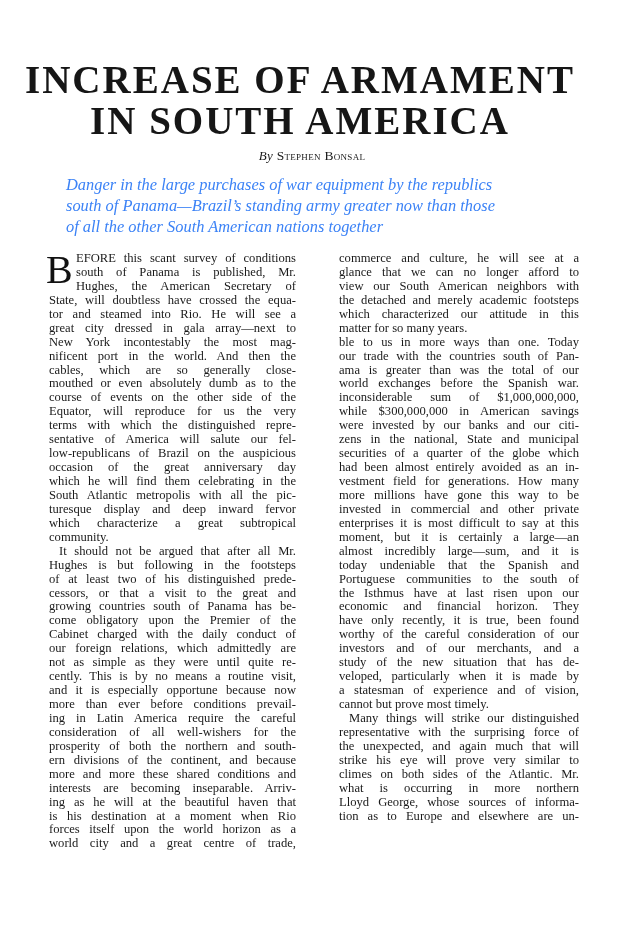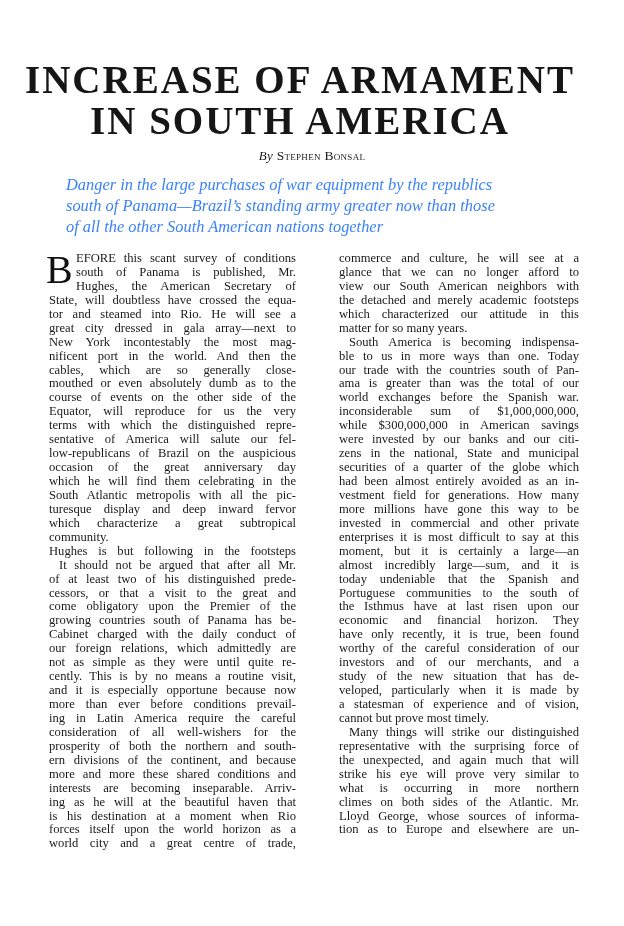--- a/index.html
+++ b/index.html
@@ -119,26 +119,26 @@
     <span class="line">Equator, will reproduce for us the very</span>
     <span class="line">terms with which the distinguished repre-</span>
     <span class="line">sentative of America will salute our fel-</span>
     <span class="line">low-republicans of Brazil on the auspicious</span>
     <span class="line">occasion of the great anniversary day</span>
     <span class="line">which he will find them celebrating in the</span>
     <span class="line">South Atlantic metropolis with all the pic-</span>
     <span class="line">turesque display and deep inward fervor</span>
     <span class="line">which characterize a great subtropical</span>
     <span class="line last">community.</span>
+    <span class="line indent">It should not be argued that after all Mr.</span>
     <span class="line">Hughes is but following in the footsteps</span>
-    <span class="line indent">It should not be argued that after all Mr.</span>
     <span class="line">of at least two of his distinguished prede-</span>
     <span class="line">cessors, or that a visit to the great and</span>
+    <span class="line">growing countries south of Panama has be-</span>
     <span class="line">come obligatory upon the Premier of the</span>
-    <span class="line">growing countries south of Panama has be-</span>
     <span class="line">Cabinet charged with the daily conduct of</span>
     <span class="line">our foreign relations, which admittedly are</span>
     <span class="line">not as simple as they were until quite re-</span>
     <span class="line">cently.  This is by no means a routine visit,</span>
     <span class="line">and it is especially opportune because now</span>
     <span class="line">more than ever before conditions prevail-</span>
     <span class="line">ing in Latin America require the careful</span>
     <span class="line">consideration of all well-wishers for the</span>
     <span class="line">prosperity of both the northern and south-</span>
     <span class="line">ern divisions of the continent, and because</span>
@@ -150,21 +150,20 @@
     <span class="line">world city and a great centre of trade,</span>
   </div>
 
 <div class="col col-right" id="col-right">
     <span class="line">commerce and culture, he will see at a</span>
     <span class="line">glance that we can no longer afford to</span>
     <span class="line">view our South American neighbors with</span>
     <span class="line">the detached and merely academic footsteps</span>
     <span class="line">which characterized our attitude in this</span>
     <span class="line last">matter for so many years.</span>
-    <span class="line indent">South America is becoming indispensa-</span>
     <span class="line">ble to us in more ways than one.  Today</span>
     <span class="line">our trade with the countries south of Pan-</span>
     <span class="line">ama is greater than was the total of our</span>
     <span class="line">world exchanges before the Spanish war.</span>
     <span class="line">inconsiderable sum of $1,000,000,000,</span>
     <span class="line">while $300,000,000 in American savings</span>
     <span class="line">were invested by our banks and our citi-</span>
     <span class="line">zens in the national, State and municipal</span>
     <span class="line">securities of a quarter of the globe which</span>
     <span class="line">had been almost entirely avoided as an in-</span>
@@ -182,17 +181,17 @@
     <span class="line">worthy of the careful consideration of our</span>
     <span class="line">investors and of our merchants, and a</span>
     <span class="line">study of the new situation that has de-</span>
     <span class="line">veloped, particularly when it is made by</span>
     <span class="line">a statesman of experience and of vision,</span>
     <span class="line last">cannot but prove most timely.</span>
     <span class="line indent">Many things will strike our distinguished</span>
     <span class="line">representative with the surprising force of</span>
     <span class="line">the unexpected, and again much that will</span>
     <span class="line">strike his eye will prove very similar to</span>
+    <span class="line">climes on both sides of the Atlantic.  Mr.</span>
     <span class="line">what is occurring in more northern</span>
-    <span class="line">climes on both sides of the Atlantic.  Mr.</span>
     <span class="line">Lloyd George, whose sources of informa-</span>
     <span class="line">tion as to Europe and elsewhere are un-</span>
   </div>
 
 </body></html>

